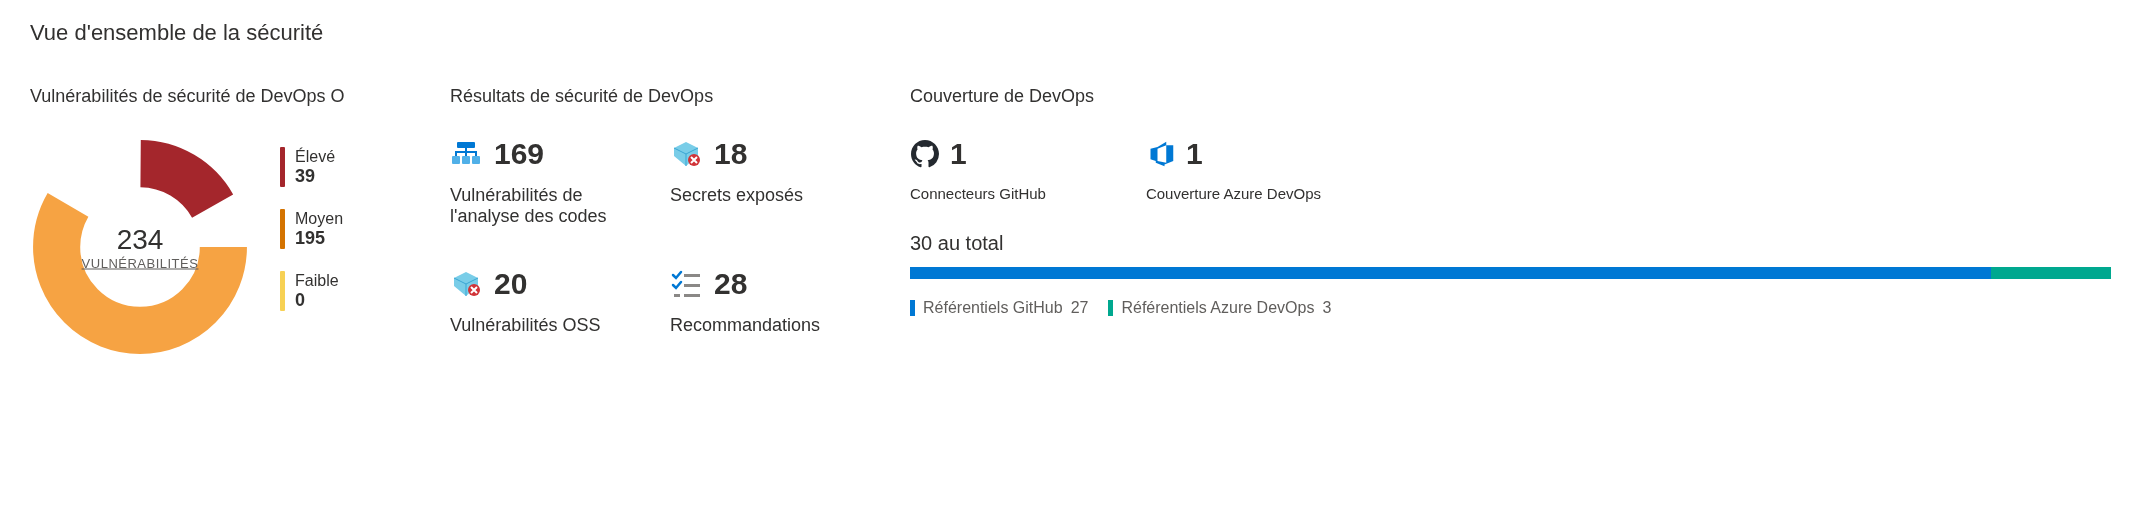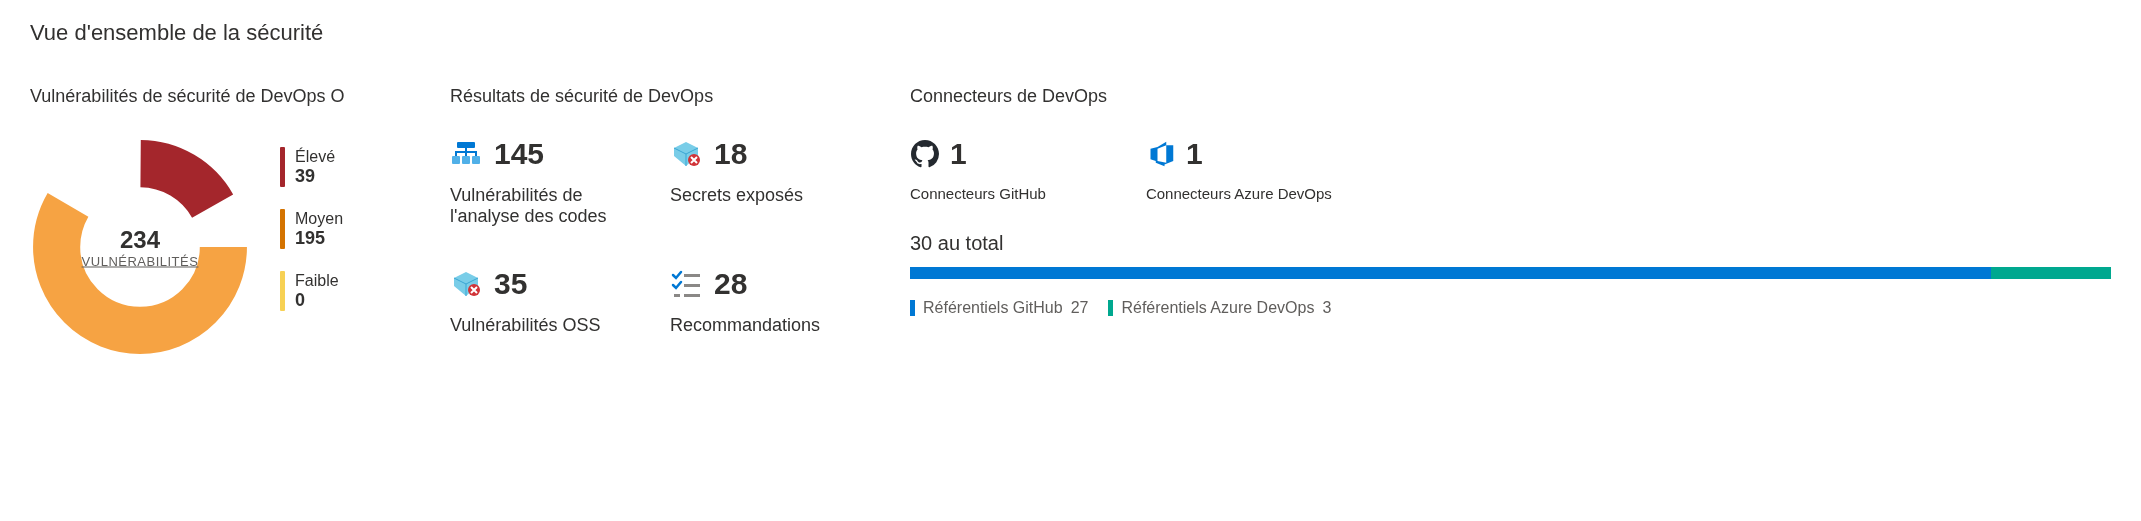--- a/index.html
+++ b/index.html
@@ -37,22 +37,22 @@
     }
     .donut { position: relative; width: 220px; height: 220px; }
     .donut svg { width: 220px; height: 220px; }
     .donut-center {
       position: absolute;
       top: 50%; left: 50%;
       transform: translate(-50%, -50%);
       text-align: center;
     }
     .donut-center-value {
-      font-size: 24px;
-      font-weight: 700;
+      font-size: 28px;
+      font-weight: 400;
     }
     .donut-center-label {
       font-size: 13px;
       letter-spacing: 0.5px;
       color: #605e5c;
       text-decoration: underline;
     }
     .legend-list {
       display: flex;
       flex-direction: column;
@@ -169,21 +169,21 @@
         <div class="metric-top">
           <div class="metric-icon">
             <svg viewBox="0 0 32 32" width="32" height="32">
               <rect x="7" y="4" width="18" height="6" rx="1" fill="#0078d4"></rect>
               <rect x="2" y="18" width="8" height="8" rx="1" fill="#50b0e8"></rect>
               <rect x="12" y="18" width="8" height="8" rx="1" fill="#50b0e8"></rect>
               <rect x="22" y="18" width="8" height="8" rx="1" fill="#50b0e8"></rect>
               <path d="M16 10 V14 M6 18 V14 H26 V18 M16 14 V18" stroke="#0078d4" stroke-width="2" fill="none"></path>
             </svg>
           </div>
-          <div class="metric-value">145</div>
+          <div class="metric-value">169</div>
         </div>
         <div class="metric-label">Vulnérabilités de l'analyse des codes</div>
       </div>
       <div class="metric">
         <div class="metric-top">
           <div class="metric-icon">
             <svg viewBox="0 0 32 32" width="32" height="32">
               <path d="M4 10 L16 4 L28 10 L28 18 L16 28 L4 18 Z" fill="#79cde8"></path>
               <path d="M4 10 L16 16 L28 10 M16 16 V28" stroke="#3ba7d4" stroke-width="1" fill="none"></path>
               <circle cx="24" cy="22" r="6" fill="#d13438"></circle>
@@ -197,21 +197,21 @@
       <div class="metric">
         <div class="metric-top">
           <div class="metric-icon">
             <svg viewBox="0 0 32 32" width="32" height="32">
               <path d="M4 10 L16 4 L28 10 L28 18 L16 28 L4 18 Z" fill="#79cde8"></path>
               <path d="M4 10 L16 16 L28 10 M16 16 V28" stroke="#3ba7d4" stroke-width="1" fill="none"></path>
               <circle cx="24" cy="22" r="6" fill="#d13438"></circle>
               <path d="M21 19 L27 25 M27 19 L21 25" stroke="#fff" stroke-width="2"></path>
             </svg>
           </div>
-          <div class="metric-value">35</div>
+          <div class="metric-value">20</div>
         </div>
         <div class="metric-label">Vulnérabilités OSS</div>
       </div>
       <div class="metric">
         <div class="metric-top">
           <div class="metric-icon">
             <svg viewBox="0 0 32 32" width="32" height="32">
               <path d="M3 7 L6 10 L11 4" stroke="#0078d4" stroke-width="2.5" fill="none" stroke-linecap="round"></path>
               <rect x="14" y="6" width="16" height="3" fill="#8a8886"></rect>
               <path d="M3 17 L6 20 L11 14" stroke="#0078d4" stroke-width="2.5" fill="none" stroke-linecap="round"></path>
@@ -221,21 +221,21 @@
             </svg>
           </div>
           <div class="metric-value">28</div>
         </div>
         <div class="metric-label">Recommandations</div>
       </div>
     </div>
   </div>
 
   <div class="col col-coverage">
-    <div class="section-title">Connecteurs de DevOps</div>
+    <div class="section-title">Couverture de DevOps</div>
     <div class="coverage-row">
       <div class="connector">
         <div class="connector-top">
           <div class="connector-icon">
             <svg viewBox="0 0 16 16" width="28" height="28" fill="#24292f">
               <path d="M8 0C3.58 0 0 3.58 0 8c0 3.54 2.29 6.53 5.47 7.59.4.07.55-.17.55-.38 0-.19-.01-.82-.01-1.49-2.01.37-2.53-.49-2.69-.94-.09-.23-.48-.94-.82-1.13-.28-.15-.68-.52-.01-.53.63-.01 1.08.58 1.23.82.72 1.21 1.87.87 2.33.66.07-.52.28-.87.51-1.07-1.78-.2-3.64-.89-3.64-3.95 0-.87.31-1.59.82-2.15-.08-.2-.36-1.02.08-2.12 0 0 .67-.21 2.2.82.64-.18 1.32-.27 2-.27.68 0 1.36.09 2 .27 1.53-1.04 2.2-.82 2.2-.82.44 1.1.16 1.92.08 2.12.51.56.82 1.27.82 2.15 0 3.07-1.87 3.75-3.65 3.95.29.25.54.73.54 1.48 0 1.07-.01 1.93-.01 2.2 0 .21.15.46.55.38A8.013 8.013 0 0016 8c0-4.42-3.58-8-8-8z"></path>
             </svg>
           </div>
           <div class="connector-value">1</div>
         </div>
@@ -243,21 +243,21 @@
       </div>
       <div class="connector">
         <div class="connector-top">
           <div class="connector-icon">
             <svg viewBox="0 0 32 32" width="28" height="28">
               <path d="M30 6 L30 24 L20 28 L20 30 L10 26 L10 24 L4 22 L4 10 L12 8 L22 2 L22 6 Z M22 6 L12 10 L12 24 L22 26 Z" fill="#0078d4"></path>
             </svg>
           </div>
           <div class="connector-value">1</div>
         </div>
-        <div class="connector-label">Connecteurs Azure DevOps</div>
+        <div class="connector-label">Couverture Azure DevOps</div>
       </div>
     </div>
     <div class="total-label">30 au total</div>
     <div class="coverage-bar">
       <div class="bar-seg-a" style="width:90%"></div>
       <div class="bar-seg-b" style="width:10%"></div>
     </div>
     <div class="coverage-legend">
       <div class="cl-item">
         <span class="mini-bar" style="background:#0078d4"></span>

